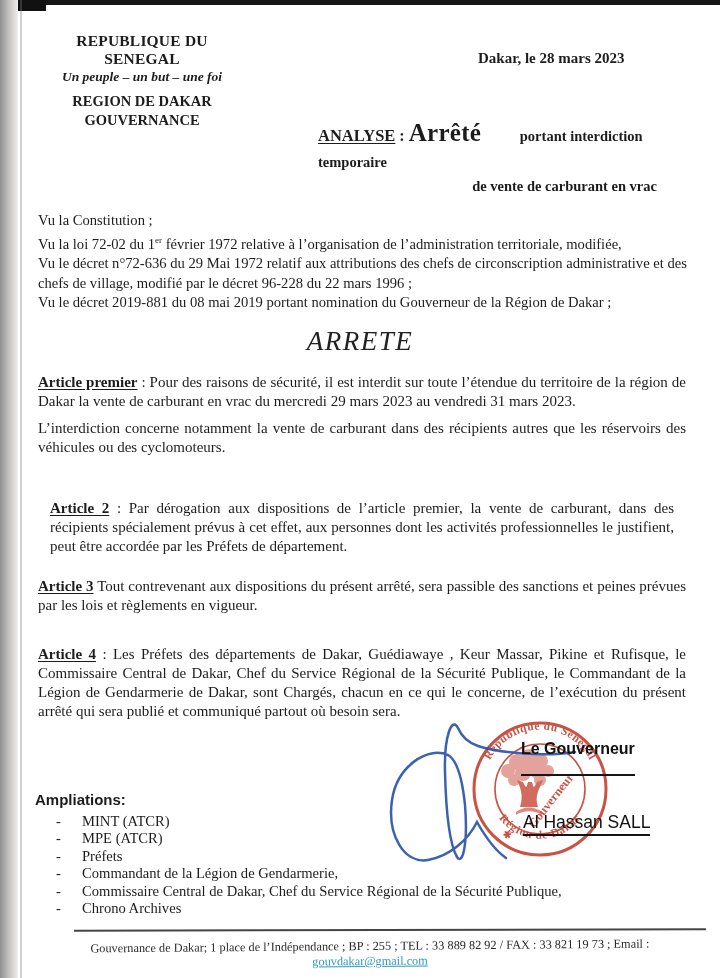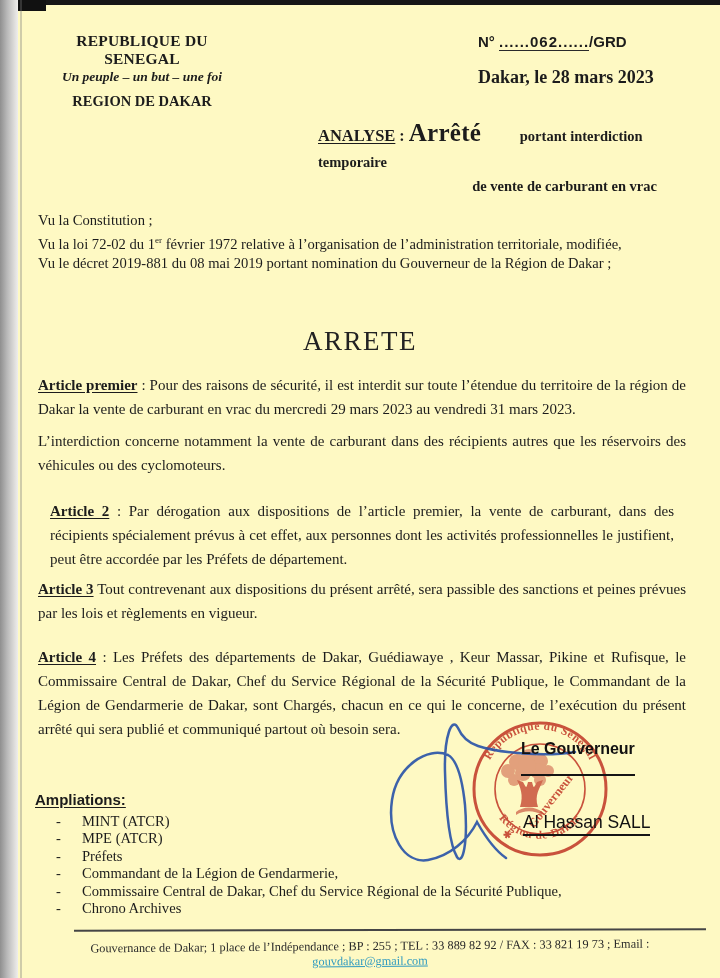--- a/index.html
+++ b/index.html
@@ -1,19 +1,19 @@
 <!DOCTYPE html>
 <html style="--title_blue: #2d4a5f; --stamp_red: #c23b2a; --sig_blue: #2b55a8; --email_blue: #2f9ac0;"><head>
 <meta charset="utf-8">
 <style>
   html,body{margin:0;padding:0;background:#6f6f6f;}
   .page{
     position:relative;
     width:720px;height:978px;
-    background:#fef9c3;
+    background:#ffffff;
     overflow:hidden;
     font-family:"Liberation Serif", serif;
     color:#1c1c1c;
   }
   
   .scan-top{position:absolute;left:0;top:0;width:720px;height:5px;background:#161616;}
   .scan-top-wedge{position:absolute;left:0;top:0;width:46px;height:11px;background:#111;}
   .scan-left{position:absolute;left:0;top:0;width:18px;height:978px;
     background:linear-gradient(90deg,#8f8f8f 0%,#b9b9b9 40%,#d9d8d6 75%,#efeeec 100%);}
   .scan-left-line{position:absolute;left:20px;top:0;width:2px;height:978px;background:rgba(120,120,120,.35);}
@@ -21,45 +21,45 @@
   
   .hdr-left{position:absolute;left:40px;top:32px;width:204px;text-align:center;}
   .hdr-country{font-weight:bold;font-size:15.5px;letter-spacing:.2px;}
   .hdr-motto{font-style:italic;font-size:13.5px;font-weight:bold;margin-top:1px;}
   .hdr-region{font-weight:bold;font-size:14.5px;margin-top:8px;}
   .hdr-office{font-weight:bold;font-size:14.5px;margin-top:2px;}
 
   .hdr-right{position:absolute;left:478px;top:33px;width:210px;}
   .ref-line{font-family:"Liberation Sans",sans-serif;font-weight:bold;font-size:15px;}
   .ref-fill{border-bottom:1.5px solid #2a2a2a;letter-spacing:1px;}
-  .date-line{margin-top:17px;font-weight:bold;font-size:18px;}
+  .date-line{margin-top:17px;font-weight:bold;font-size:15px;}
 
   
   .analyse{position:absolute;left:318px;top:120px;width:392px;line-height:26px;}
   .analyse-label{font-weight:bold;font-size:16.5px;text-decoration:underline;text-underline-offset:2px;}
   .analyse-colon{font-weight:bold;font-size:16px;}
   .analyse-big{font-weight:bold;font-size:25px;letter-spacing:.3px;}
   .analyse-sub{font-weight:bold;font-size:14.5px;margin-left:32px;}
   .analyse-line2{font-weight:bold;font-size:14.5px;text-align:right;padding-right:53px;margin-top:-2px;}
 
   .doc-title{
     position:absolute;left:0;top:172px;width:720px;text-align:center;
     font-family:"Liberation Sans",sans-serif;font-weight:bold;font-size:20.5px;
     color:var(--title_blue,#2d4a5f);letter-spacing:.2px;
   }
 
   .visas{position:absolute;left:38px;top:211px;width:668px;font-size:14.6px;line-height:19.6px;}
   .visas sup{font-size:9px;}
 
   .decree-heading{
     position:absolute;left:0;top:326px;width:720px;text-align:center;
-    font-size:27px;letter-spacing:1.5px;color:#222;
-  }
-
-  .article{position:absolute;left:38px;width:648px;font-size:15px;line-height:24px;text-align:justify;}
+    font-size:27px;letter-spacing:1.5px;color:#222;font-style:italic;
+  }
+
+  .article{position:absolute;left:38px;width:648px;font-size:15px;line-height:19px;text-align:justify;}
   .art1{top:373px;}
   .art2{top:487px;}
   .art3{top:577px;}
   .art4{top:645px;}
   .art-label{font-weight:bold;text-decoration:underline;text-underline-offset:2px;}
   .art-sep{white-space:pre-wrap;}
   .art-p2{margin-top:8px;}
 
   
   .sig-title{
@@ -76,21 +76,21 @@
   .stamp-ring{fill:none;stroke:var(--stamp_red,#c23b2a);}
   .stamp-text{fill:var(--stamp_red,#c23b2a);font-family:"Liberation Serif",serif;font-weight:bold;}
   .stamp-shape{fill:var(--stamp_red,#c23b2a);}
   .sig-scribble{position:absolute;left:385px;top:713px;z-index:4;}
   .sig-path{fill:none;stroke:var(--sig_blue,#2b55a8);stroke-width:2.5;stroke-linecap:round;opacity:.92;}
 
   
   .amp-title{
     position:absolute;left:35px;top:791px;
     font-family:"Liberation Sans",sans-serif;font-weight:bold;font-size:15px;
-    text-decoration:underline;text-underline-offset:2px;
+    text-underline-offset:2px;
   }
   .amp-list{position:absolute;left:56px;top:813px;width:560px;font-size:14.6px;line-height:17.4px;}
   .amp-item{display:flex;}
   .amp-dash{width:26px;flex:0 0 26px;}
 
   
   .footer-rule{position:absolute;left:74px;top:929px;width:632px;border-top:2.5px solid #454545;
     box-shadow:0 2px 0 -1px rgba(0,0,0,.25);transform:rotate(-.15deg);}
   .footer-text{position:absolute;left:40px;top:939px;width:660px;text-align:center;
     font-size:12.3px;color:#2a2a2a;transform:rotate(-.5deg);}
@@ -103,36 +103,37 @@
 
   <div class="scan-top"></div>
   <div class="scan-top-wedge"></div>
   <div class="scan-left"></div>
   <div class="scan-left-line"></div>
 
   <div class="hdr-left">
     <div class="hdr-country">REPUBLIQUE DU SENEGAL</div>
     <div class="hdr-motto">Un peuple – un but – une foi</div>
     <div class="hdr-region">REGION DE DAKAR</div>
+    <div class="hdr-office">GOUVERNANCE</div>
   </div>
 
   <div class="hdr-right">
-    <div class="ref-line"><span>N° </span><span class="ref-fill"><span>......</span><span>062</span><span>......</span></span><span>/GRD</span></div>
     <div class="date-line">Dakar, le 28 mars 2023</div>
   </div>
 
   <div class="analyse">
     <div><span class="analyse-label">ANALYSE</span><span class="analyse-colon art-sep"> : </span><span class="analyse-big">Arrêté </span><span class="analyse-sub">portant interdiction temporaire</span></div>
     <div class="analyse-line2">de vente de carburant en vrac</div>
   </div>
 
 
   <div class="visas">
     <div>Vu la Constitution ;</div>
     <div><span>Vu la loi 72-02 du 1</span><sup>er</sup><span> février 1972 relative à l’organisation de l’administration territoriale, modifiée,</span></div>
+    <div>Vu le décret n°72-636 du 29 Mai 1972 relatif aux attributions des chefs de circonscription administrative et des chefs de village, modifié par le décret 96-228 du 22 mars 1996 ;</div>
     <div>Vu le décret 2019-881 du 08 mai 2019 portant nomination du Gouverneur de la Région de Dakar ;</div>
   </div>
 
   <div class="decree-heading">ARRETE</div>
 
   <div class="article art1">
     <p style="margin:0"><span class="art-label">Article premier</span><span class="art-sep"> : </span><span>Pour des raisons de sécurité, il est interdit sur toute l’étendue du territoire de la région de Dakar la vente de carburant en vrac du mercredi 29 mars 2023 au vendredi 31 mars 2023.</span></p>
     <p class="art-p2" style="margin-bottom:0">L’interdiction concerne notamment la vente de carburant dans des récipients autres que les réservoirs des véhicules ou des cyclomoteurs.</p>
   </div>
 

